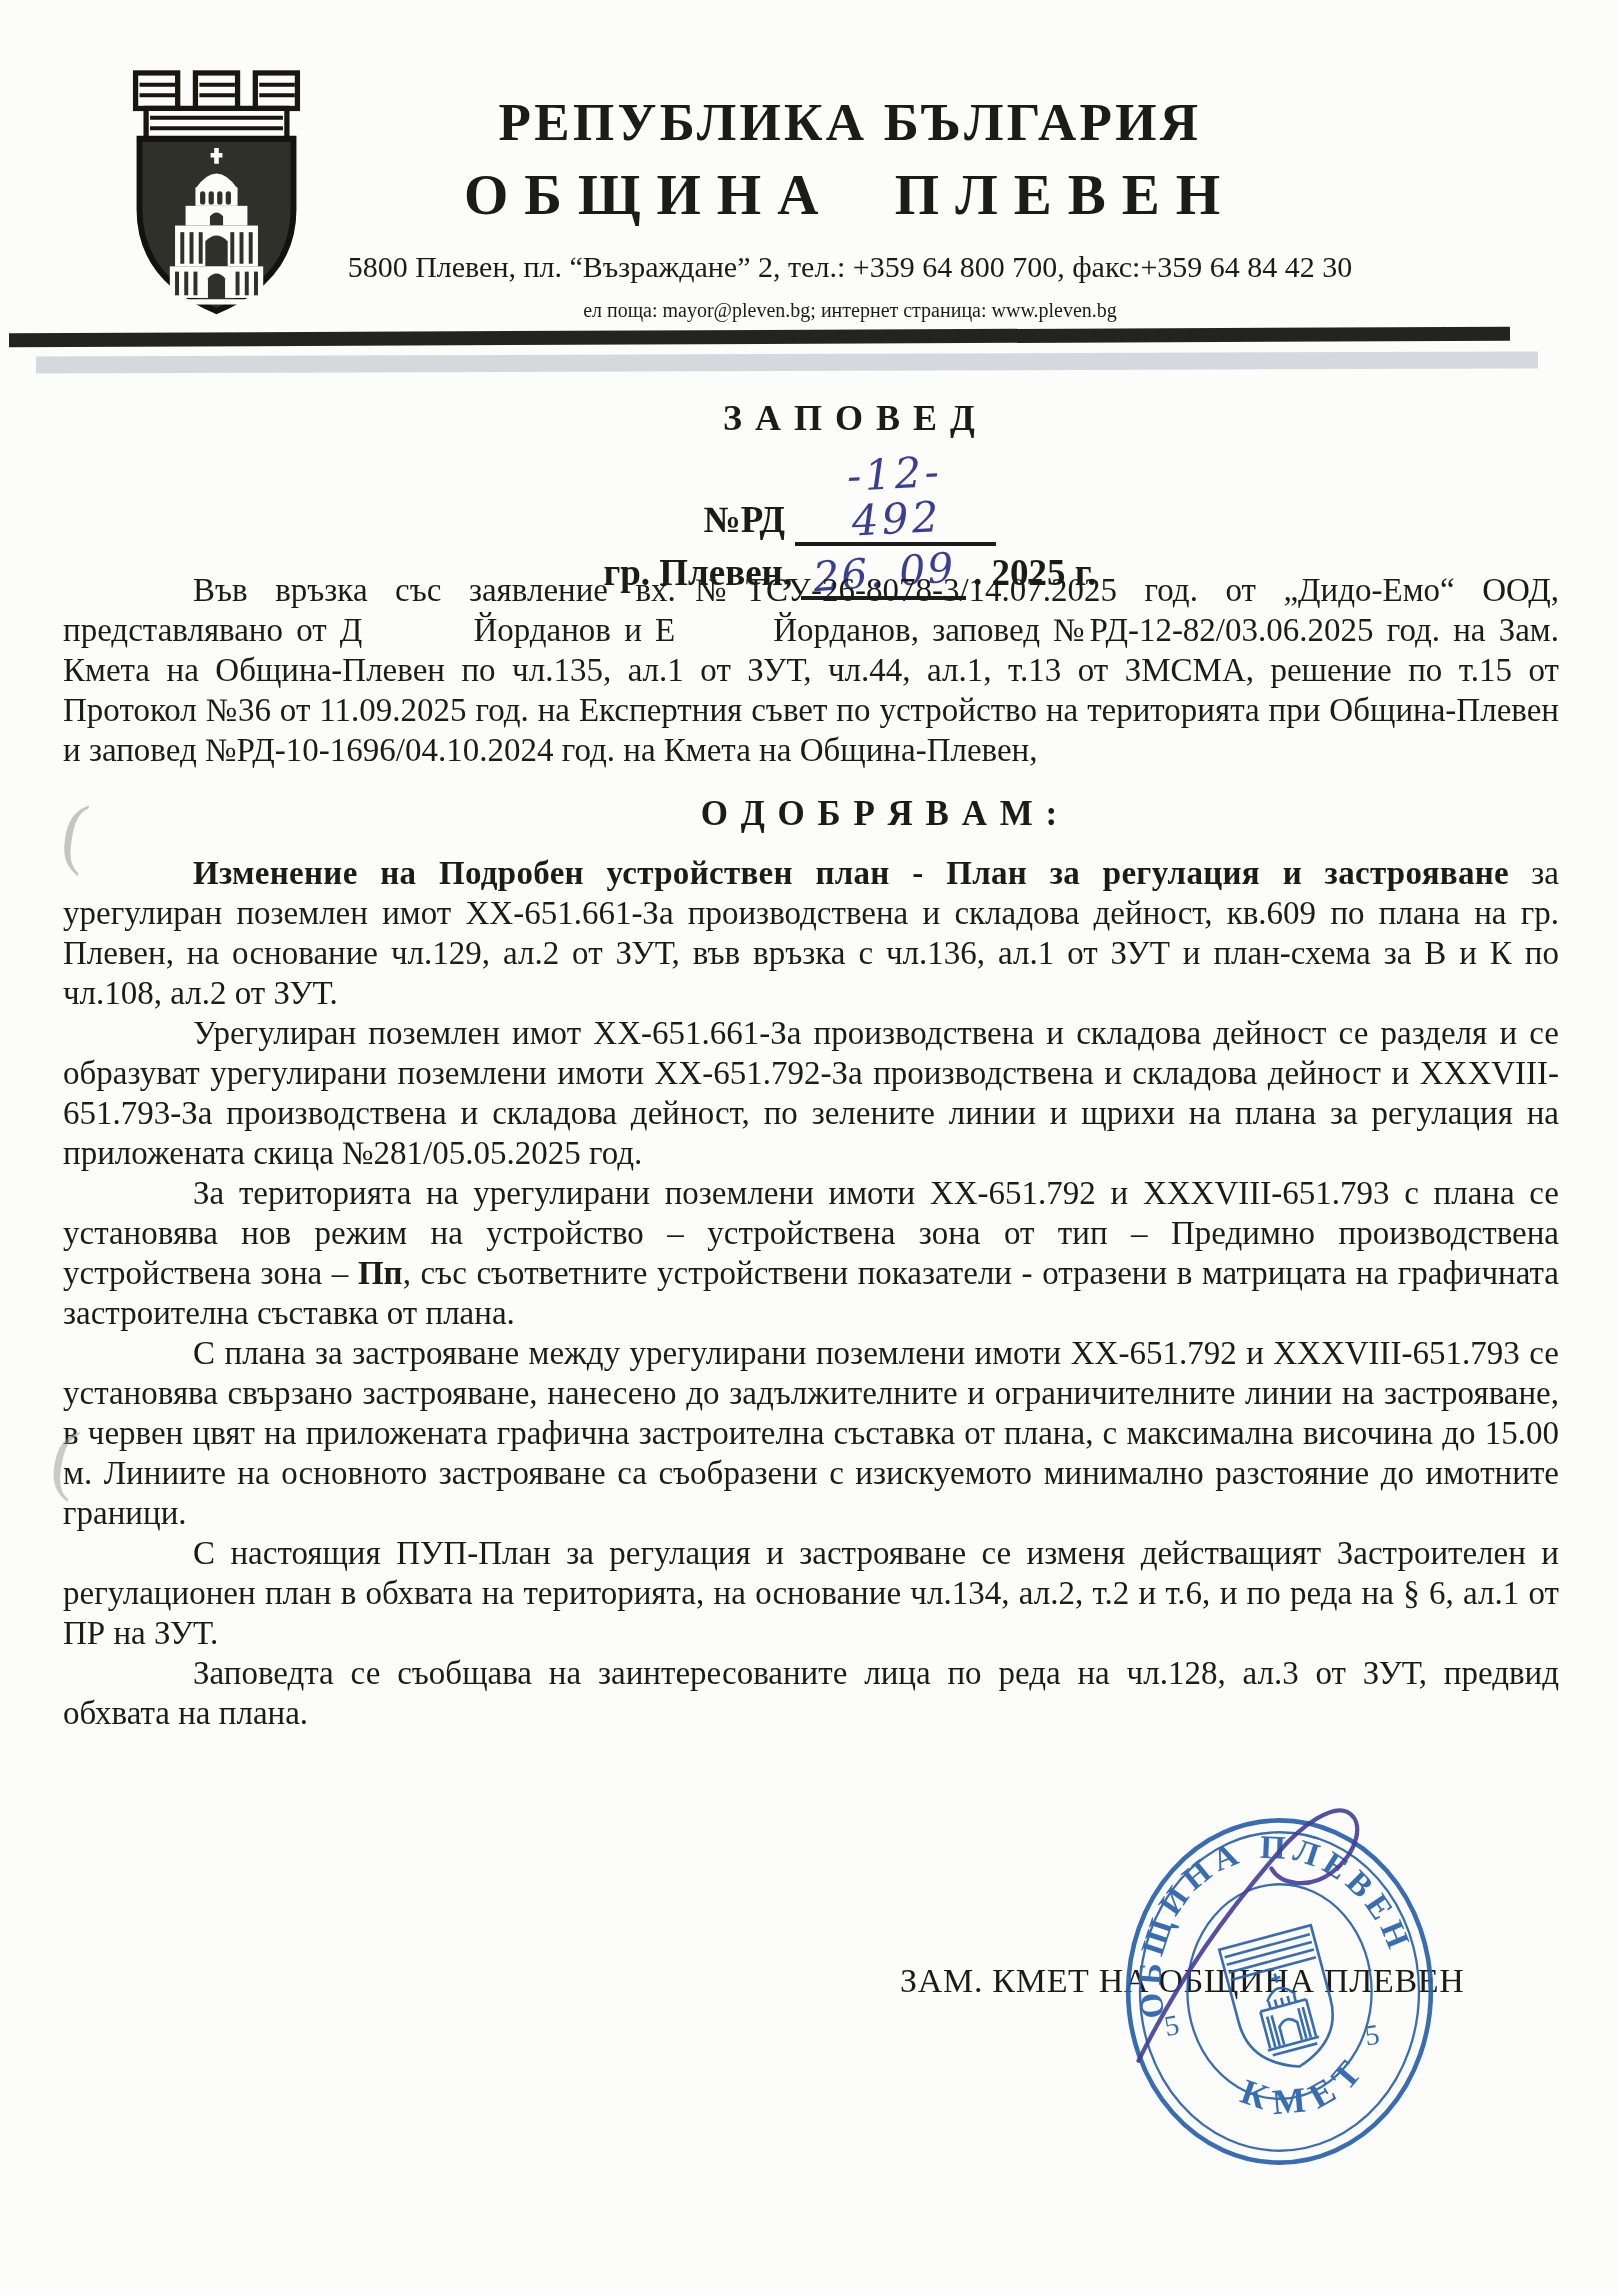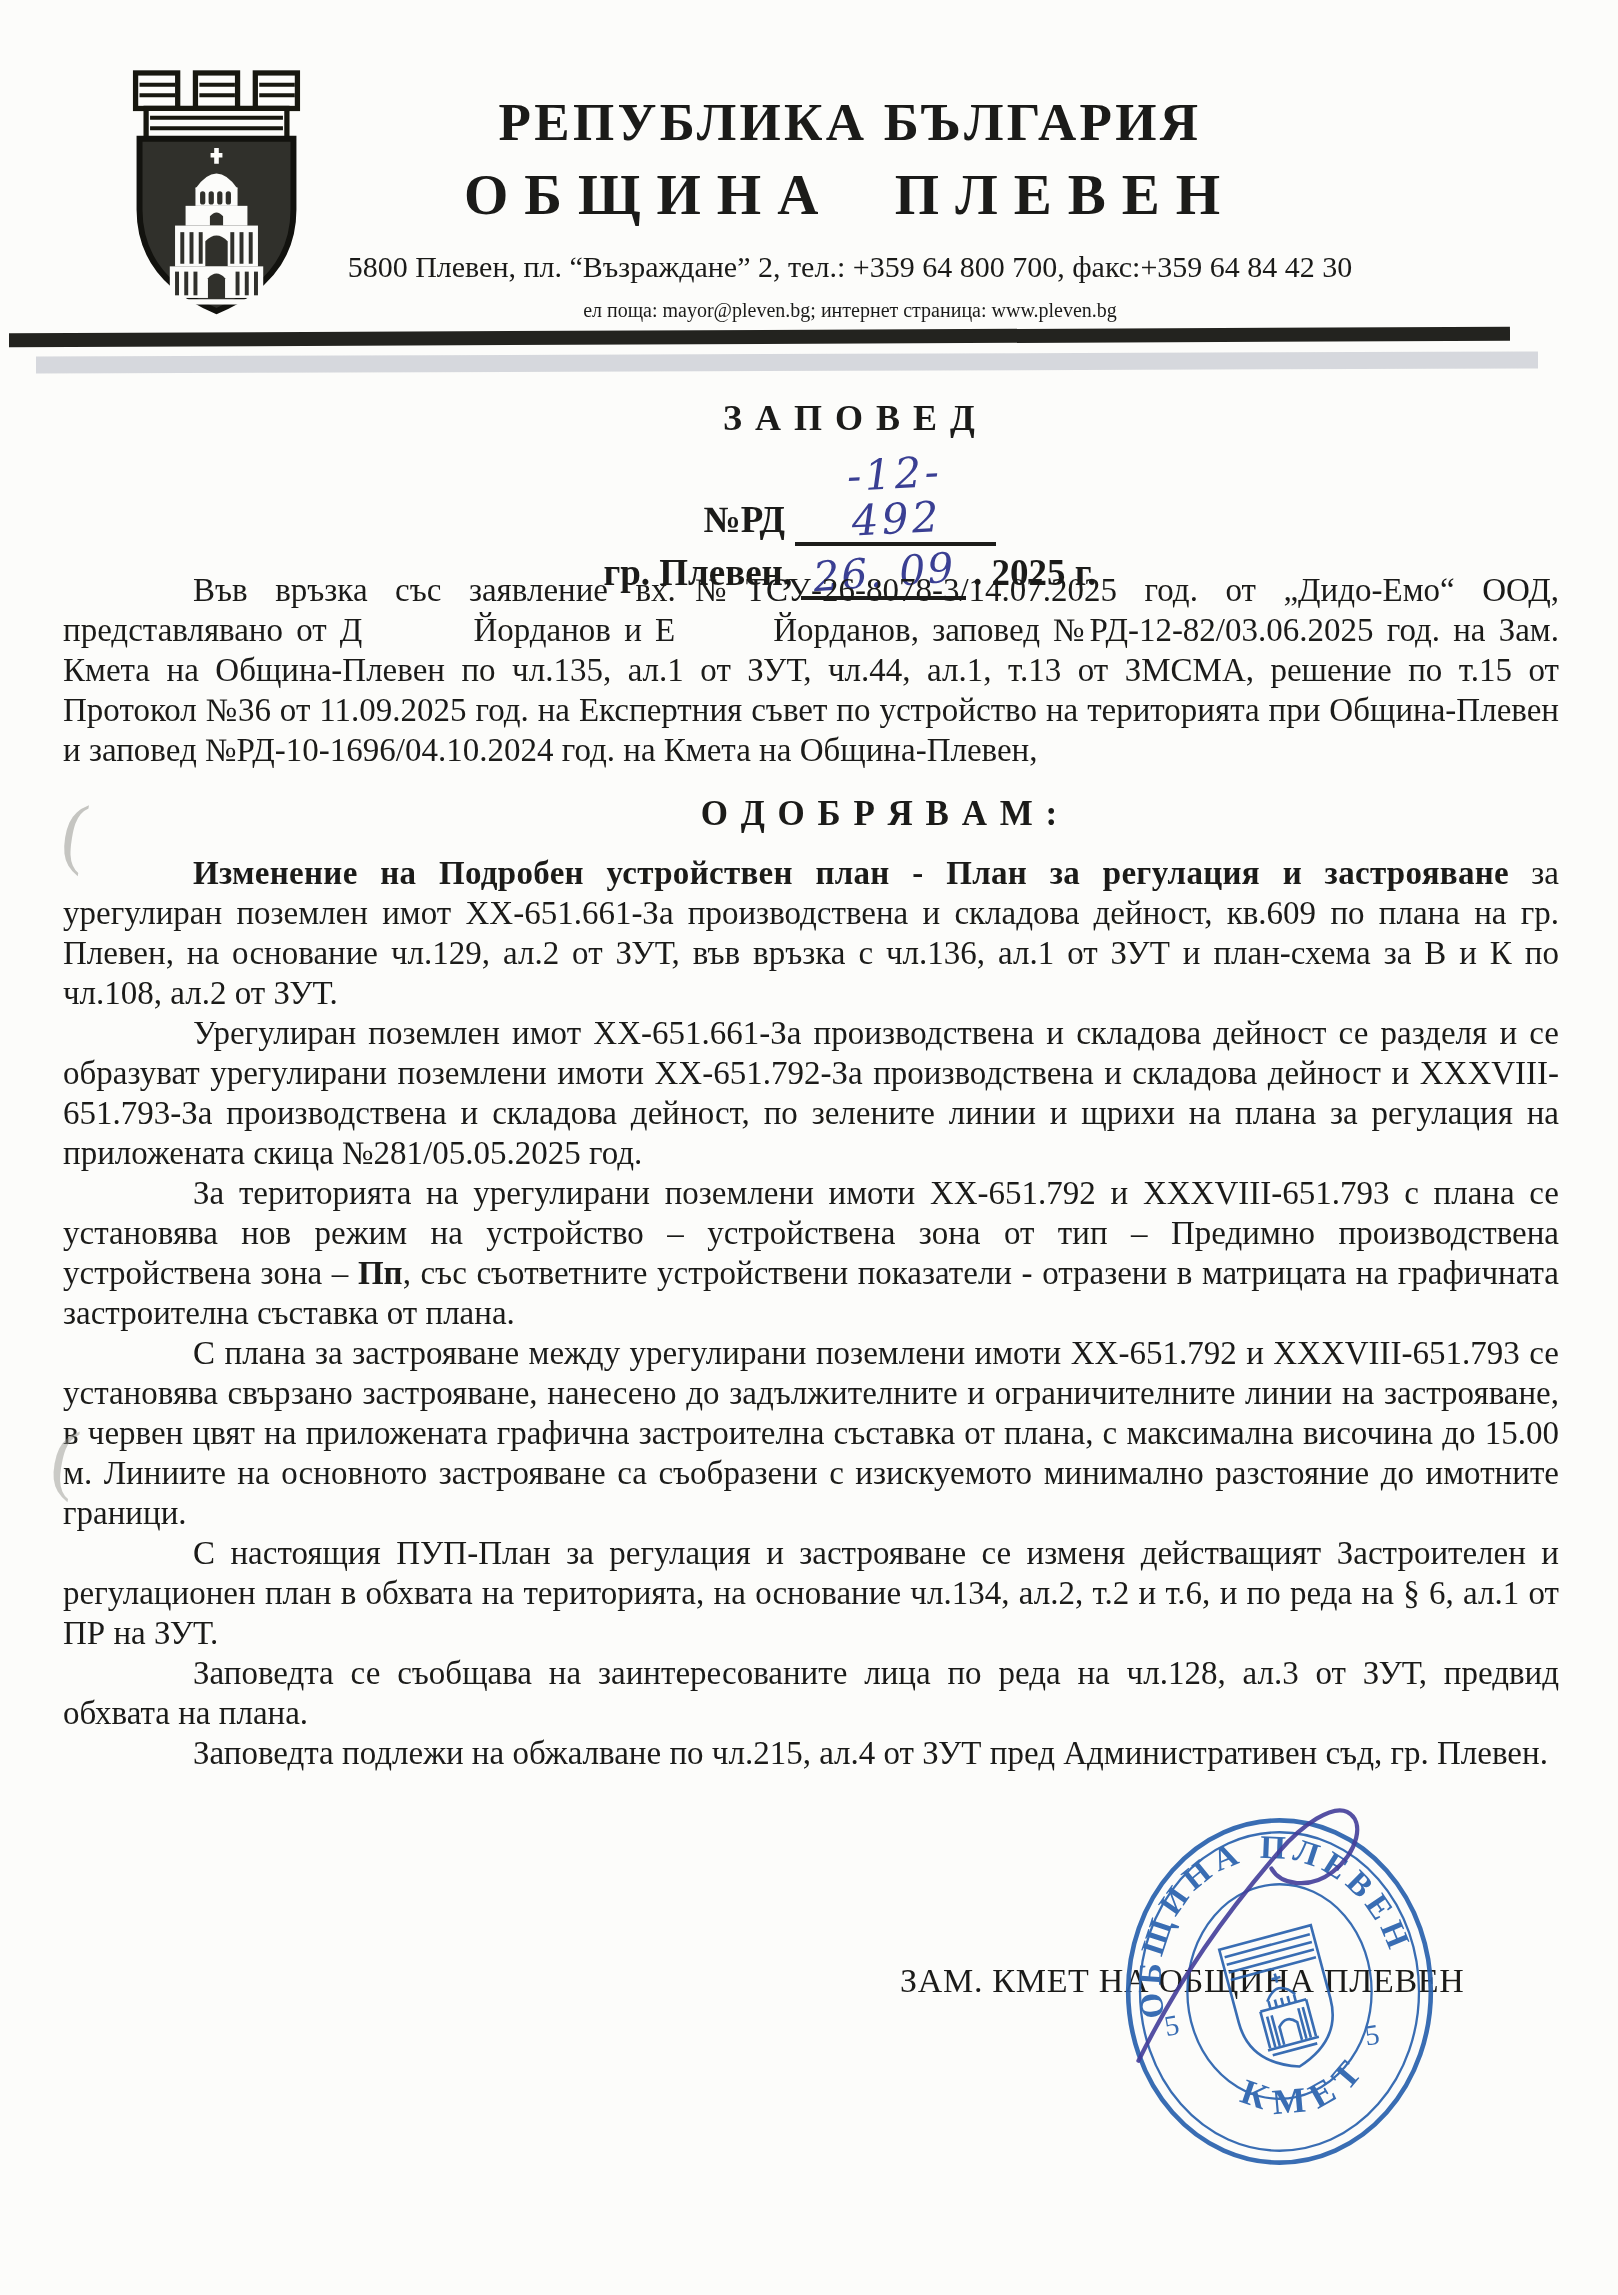--- a/index.html
+++ b/index.html
@@ -131,21 +131,20 @@
 
   <div class="approve">О Д О Б Р Я В А М :</div>
 
   <div class="main-body">
     <p><b class="lead">Изменение на Подробен устройствен план - План за регулация и застрояване</b><span> за урегулиран поземлен имот XX-651.661-За производствена и складова дейност, кв.609 по плана на гр. Плевен, на основание чл.129, ал.2 от ЗУТ, във връзка с чл.136, ал.1 от ЗУТ и план-схема за В и К по чл.108, ал.2 от ЗУТ.</span></p>
     <p>Урегулиран поземлен имот XX-651.661-За производствена и складова дейност се разделя и се образуват урегулирани поземлени имоти XX-651.792-За производствена и складова дейност и XXXVIII-651.793-За производствена и складова дейност, по зелените линии и щрихи на плана за регулация на приложената скица №281/05.05.2025 год.</p>
     <p><span>За територията на урегулирани поземлени имоти XX-651.792 и XXXVIII-651.793 с плана се установява нов режим на устройство – устройствена зона от тип – Предимно производствена устройствена зона – </span><b>Пп</b><span>, със съответните устройствени показатели - отразени в матрицата на графичната застроителна съставка от плана.</span></p>
     <p>С плана за застрояване между урегулирани поземлени имоти XX-651.792 и XXXVIII-651.793 се установява свързано застрояване, нанесено до задължителните и ограничителните линии на застрояване, в червен цвят на приложената графична застроителна съставка от плана, с максимална височина до 15.00 м. Линиите на основното застрояване са съобразени с изискуемото минимално разстояние до имотните граници.</p>
     <p>С настоящия ПУП-План за регулация и застрояване се изменя действащият Застроителен и регулационен план в обхвата на територията, на основание чл.134, ал.2, т.2 и т.6, и по реда на § 6, ал.1 от ПР на ЗУТ.</p>
     <p>Заповедта се съобщава на заинтересованите лица по реда на чл.128, ал.3 от ЗУТ, предвид обхвата на плана.</p>
-    <p>Заповедта подлежи на обжалване по чл.215, ал.4 от ЗУТ пред Административен съд, гр. Плевен.</p>
   </div>
 
   <div class="sig-title">ЗАМ. КМЕТ НА ОБЩИНА ПЛЕВЕН</div>
 
   <svg class="stamp-svg" viewBox="0 0 500 560">
     <g fill="none" stroke="#2b63ae">
       <ellipse cx="250" cy="280" rx="230" ry="260" stroke-width="7"></ellipse>
       <ellipse cx="250" cy="280" rx="212" ry="242" stroke-width="3.5"></ellipse>
       <ellipse cx="250" cy="280" rx="140" ry="163" stroke-width="3.5"></ellipse>
     </g>

